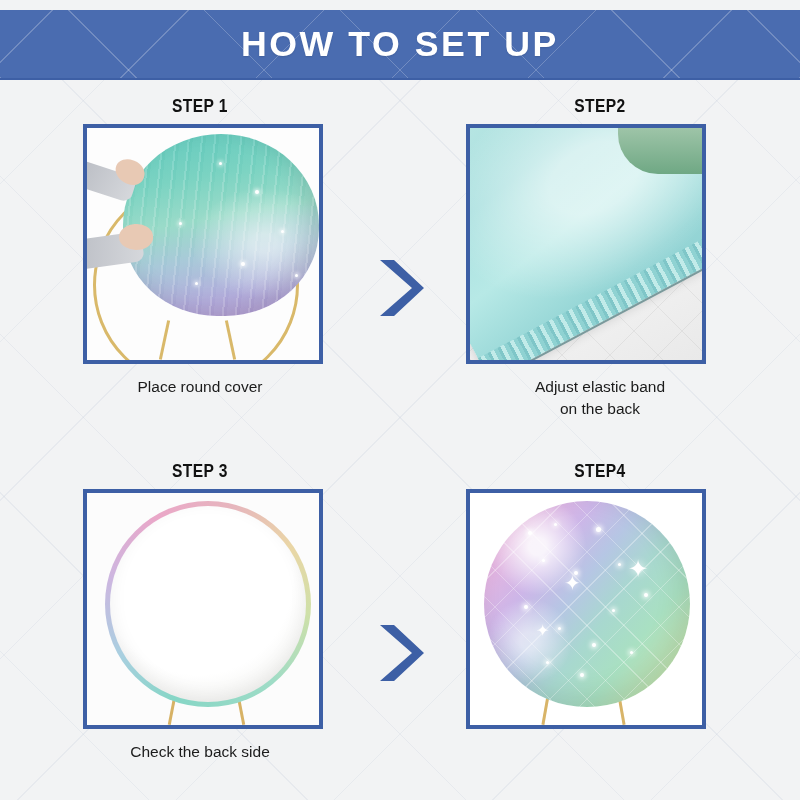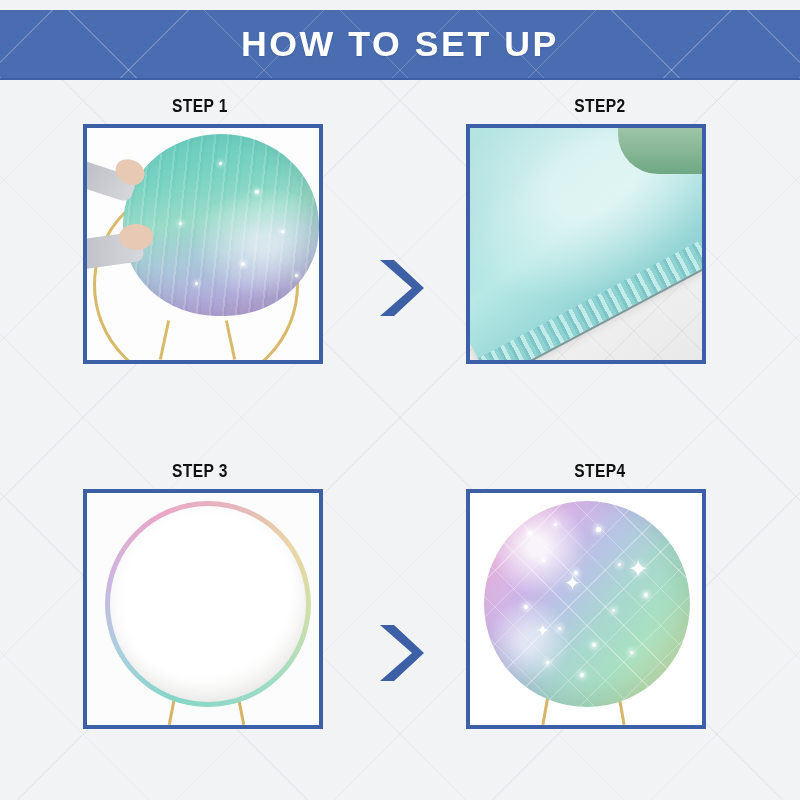--- a/index.html
+++ b/index.html
@@ -344,37 +344,40 @@
               <div class="p1-sparkle" style="left:172px; top:140px; width:3px; height:3px;"></div>
               <div class="p1-sparkle" style="left:56px;  top:88px;  width:3px; height:3px;"></div>
             </div>
             <div class="p1-arm1"></div>
             <div class="p1-hand1"></div>
             <div class="p1-arm2"></div>
             <div class="p1-hand2"></div>
           </div>
         </div>
         <div class="step-caption">
+          <span class="cap-line">Place round cover</span>
         </div>
       </div>
 
       <div class="step-cell right">
         <div class="step-label">STEP2</div>
         <div class="photo-frame">
           <div class="photo-inner">
             <div class="p2-white"></div>
             <div class="p2-quilt"></div>
             <div class="p2-fabric">
               <div class="p2-fabric-sheen"></div>
               <div class="p2-elastic"></div>
             </div>
             <div class="p2-green-corner"></div>
           </div>
         </div>
         <div class="step-caption">
+          <span class="cap-line">Adjust elastic band</span>
+          <span class="cap-line">on the back</span>
         </div>
       </div>
 
       <div class="chevron">
         <svg width="56" height="64" viewBox="0 0 56 64" aria-hidden="true">
           <polygon points="8,4 40,32 8,60 22,60 52,32 22,4" fill="#3d5fa5"></polygon>
         </svg>
       </div>
     </div>
 
@@ -384,20 +387,23 @@
         <div class="step-label">STEP 3</div>
         <div class="photo-frame">
           <div class="photo-inner">
             <div class="p3-bg"></div>
             <div class="p3-leg l"></div>
             <div class="p3-leg r"></div>
             <div class="p3-disc">
               <div class="p3-face"></div>
             </div>
           </div>
+        </div>
+        <div class="step-caption">
+          <span class="cap-line">Check the back side</span>
         </div>
       </div>
 
       <div class="step-cell right">
         <div class="step-label">STEP4</div>
         <div class="photo-frame">
           <div class="photo-inner">
             <div class="p4-bg"></div>
             <div class="p4-leg l"></div>
             <div class="p4-leg r"></div>

